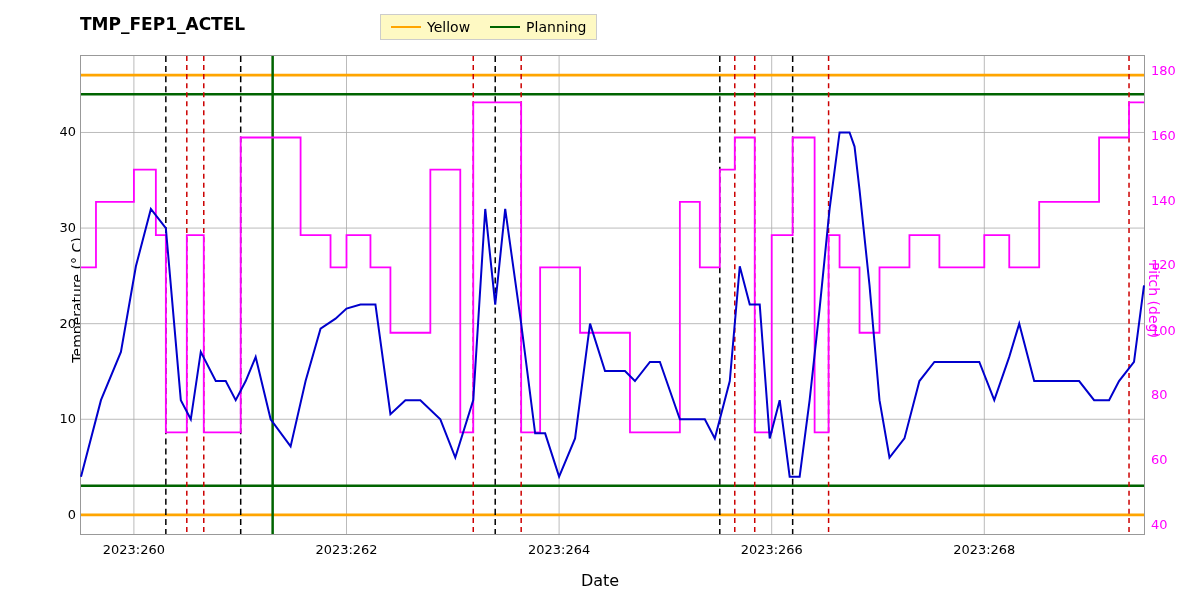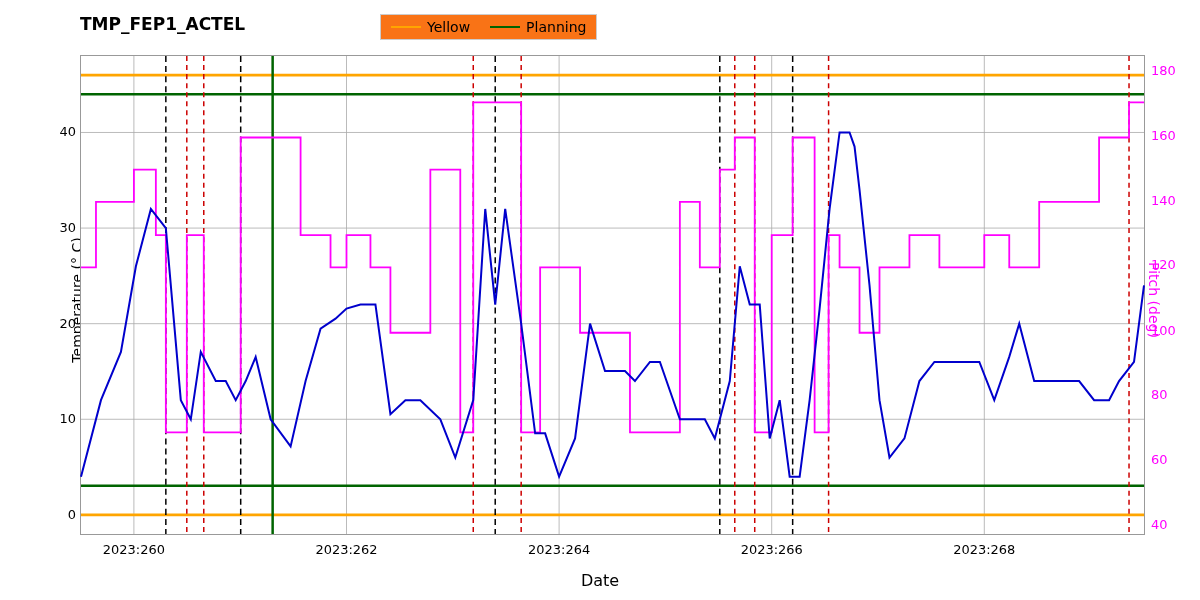--- a/index.html
+++ b/index.html
@@ -27,21 +27,21 @@
     }
     .legend {
       position: absolute;
       top: 14px;
       left: 380px;
       display: flex;
       align-items: center;
       gap: 20px;
       border: 1px solid #ccc;
       padding: 4px 10px;
-      background: #f97316;
+      background: #fef9c3;
     }
     .legend-item {
       display: flex;
       align-items: center;
       gap: 6px;
       font-size: 14px;
     }
     .legend-line {
       width: 30px;
       height: 2px;

